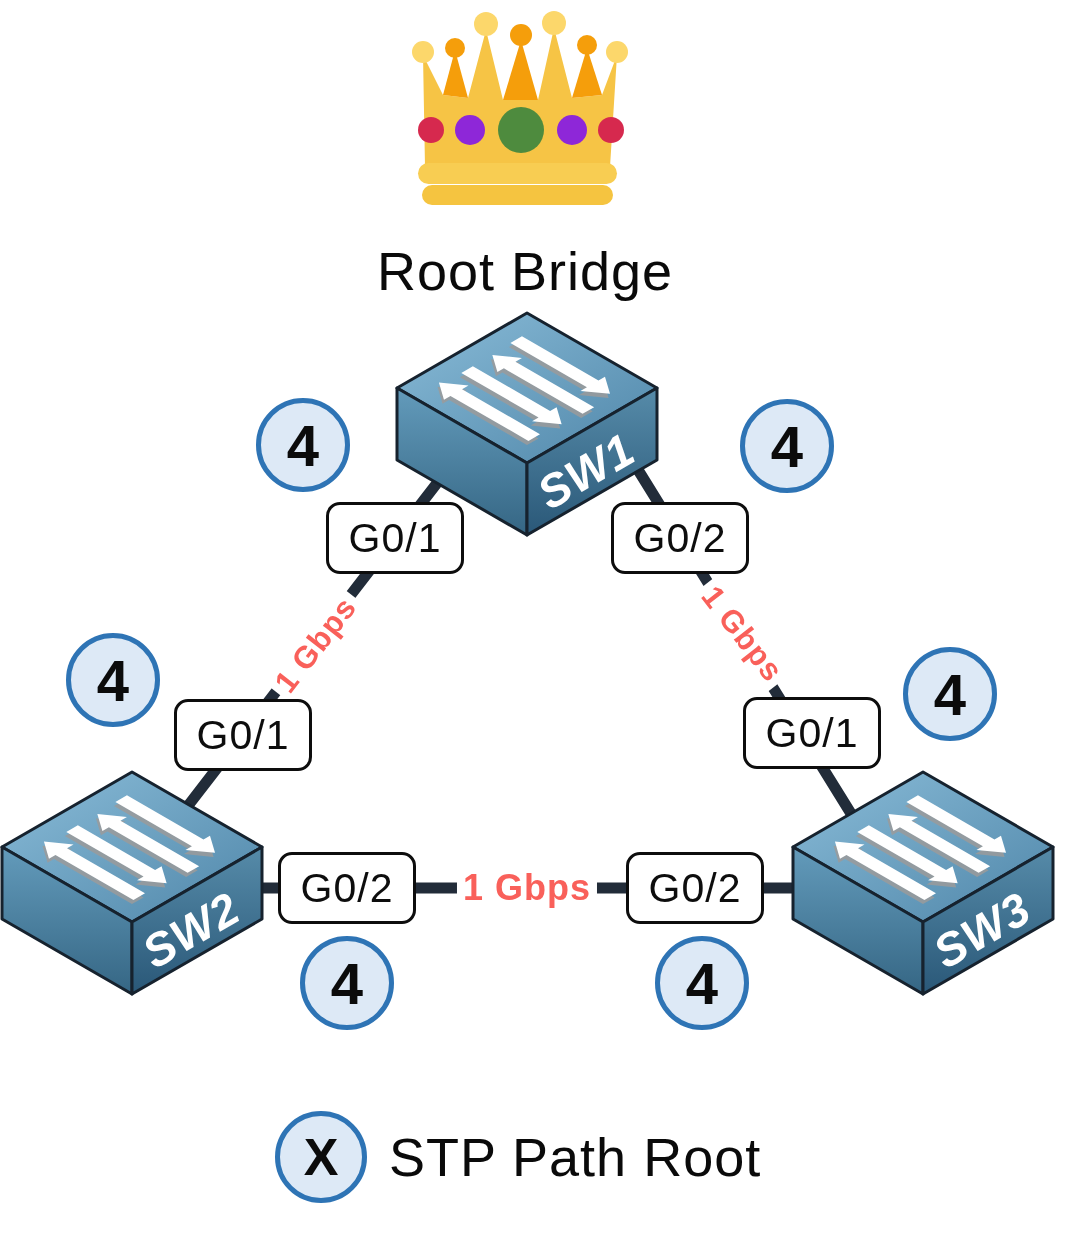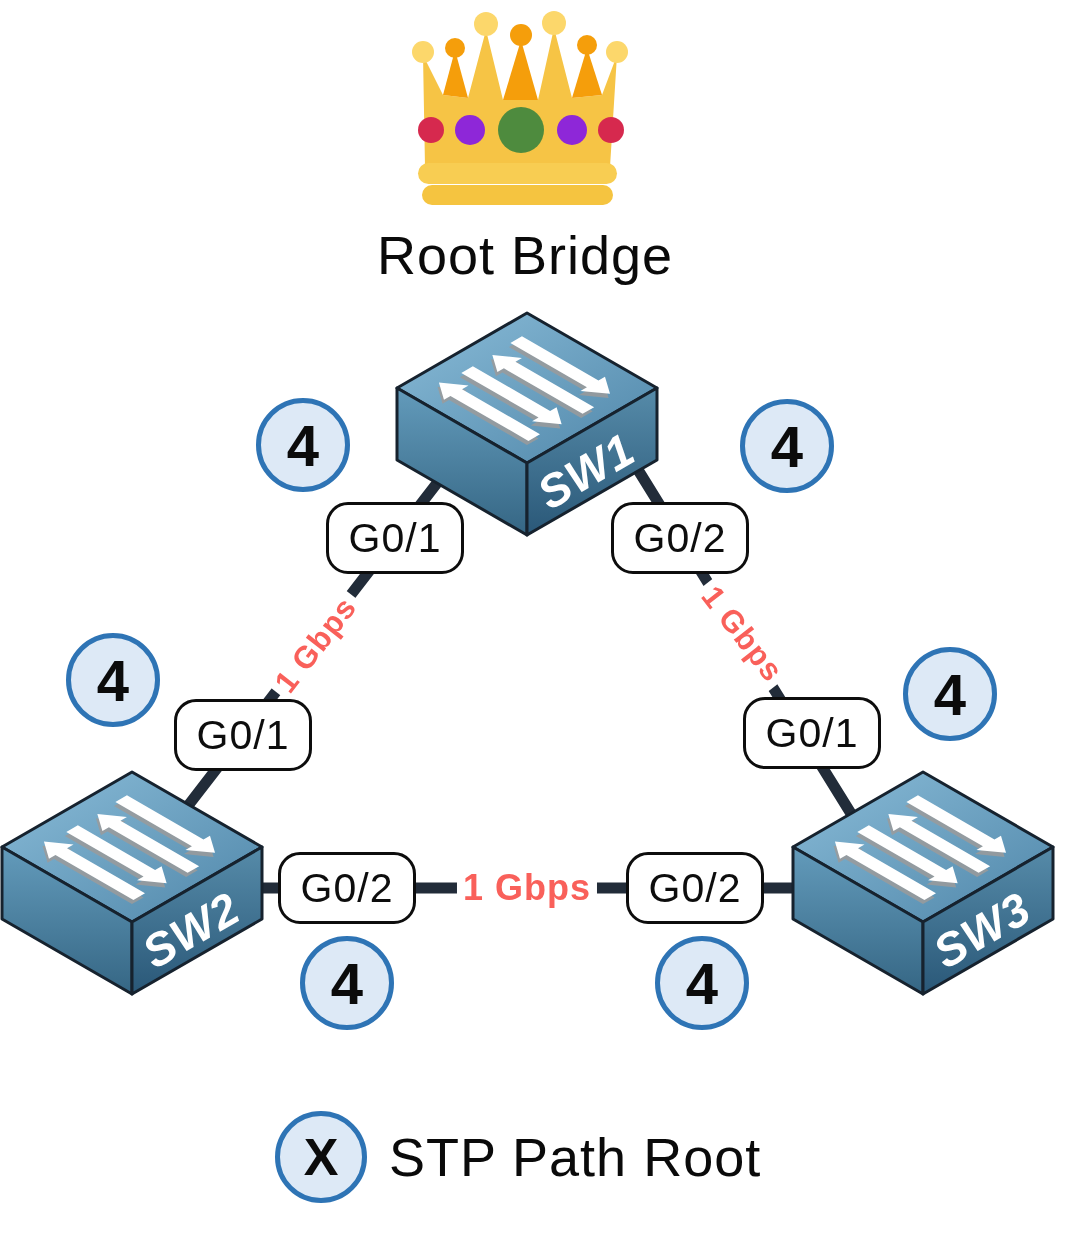--- a/index.html
+++ b/index.html
@@ -5,26 +5,26 @@
   html,body{margin:0;padding:0;background:#ffffff;}
   #stage{
     position:relative;width:1084px;height:1238px;background:#ffffff;overflow:hidden;
     font-family:"Liberation Sans","DejaVu Sans",sans-serif;
   }
   #diagram-svg{position:absolute;left:0;top:0;z-index:1;}
   .link{stroke:#222c39;stroke-width:11;stroke-linecap:round;}
   .sw-label{fill:#ffffff;font-family:"Liberation Sans","DejaVu Sans",sans-serif;
     font-weight:bold;font-style:italic;font-size:46px;letter-spacing:1px;text-anchor:middle;}
   .title{
-    position:absolute;left:525px;top:224px;transform:translateX(-50%);
+    position:absolute;left:525px;top:240px;transform:translateX(-50%);
     font-size:54px;font-weight:500;color:#0a0a0a;z-index:2;white-space:nowrap;letter-spacing:1px;
   }
   .port-label{
     position:absolute;transform:translate(-50%,-50%);
-    background:#ffffff;border:3.5px solid #0d0d0d;border-radius:22px;
+    background:#ffffff;border:3.5px solid #0d0d0d;border-radius:14px;
     width:138px;height:72px;display:flex;align-items:center;justify-content:center;
     font-size:41px;color:#0d0d0d;letter-spacing:1px;z-index:3;box-sizing:border-box;
   }
   .cost-badge{
     position:absolute;transform:translate(-50%,-50%);
     width:94px;height:94px;border-radius:50%;
     background:#dde9f6;border:5px solid #2e74b5;box-sizing:border-box;
     display:flex;align-items:center;justify-content:center;
     font-size:58px;font-weight:bold;color:#0b0b0b;z-index:3;
   }

